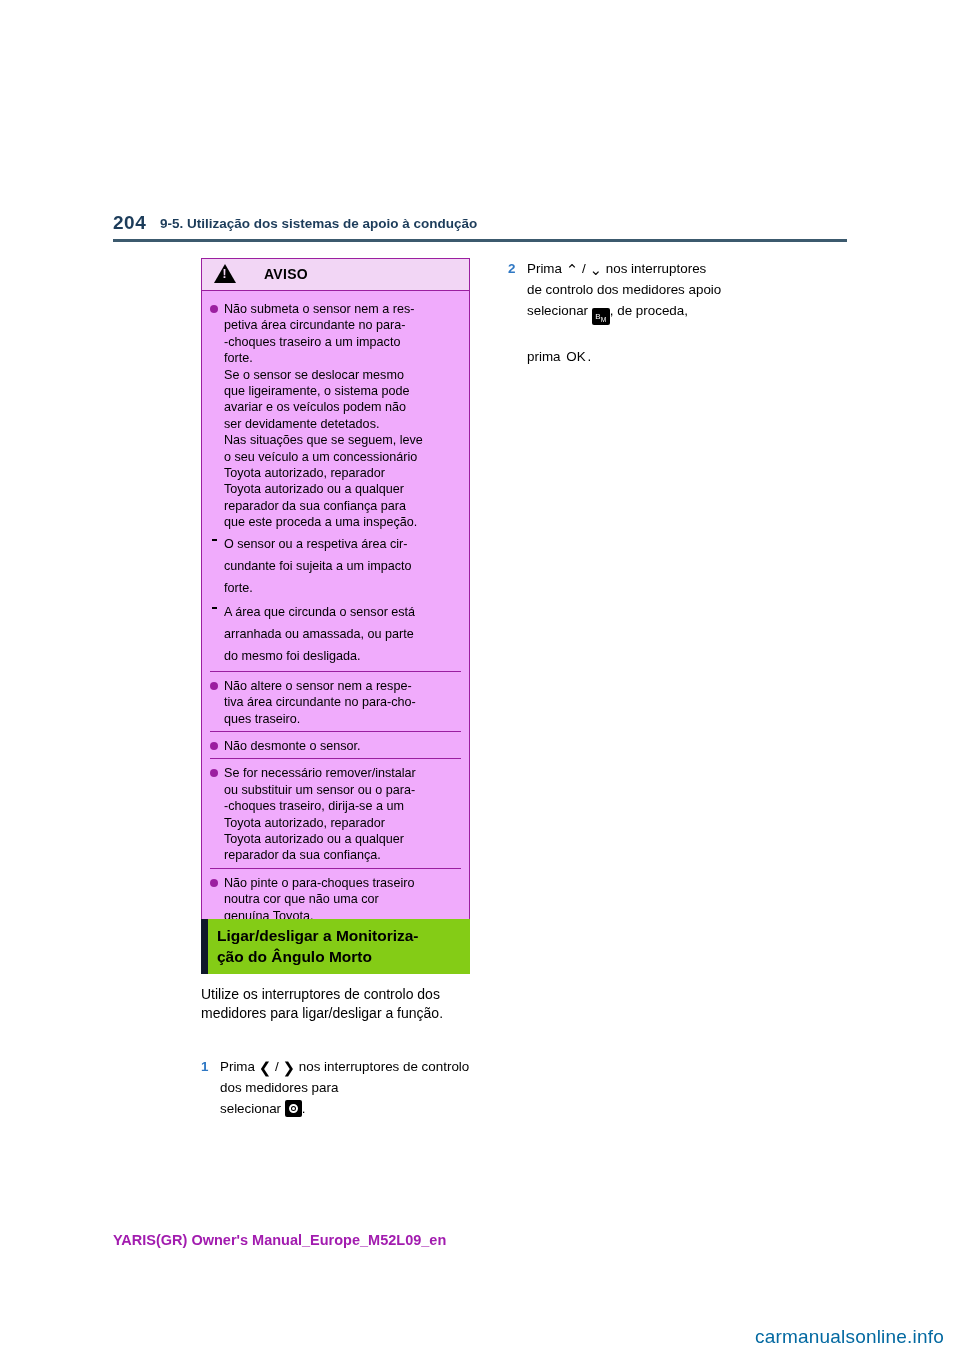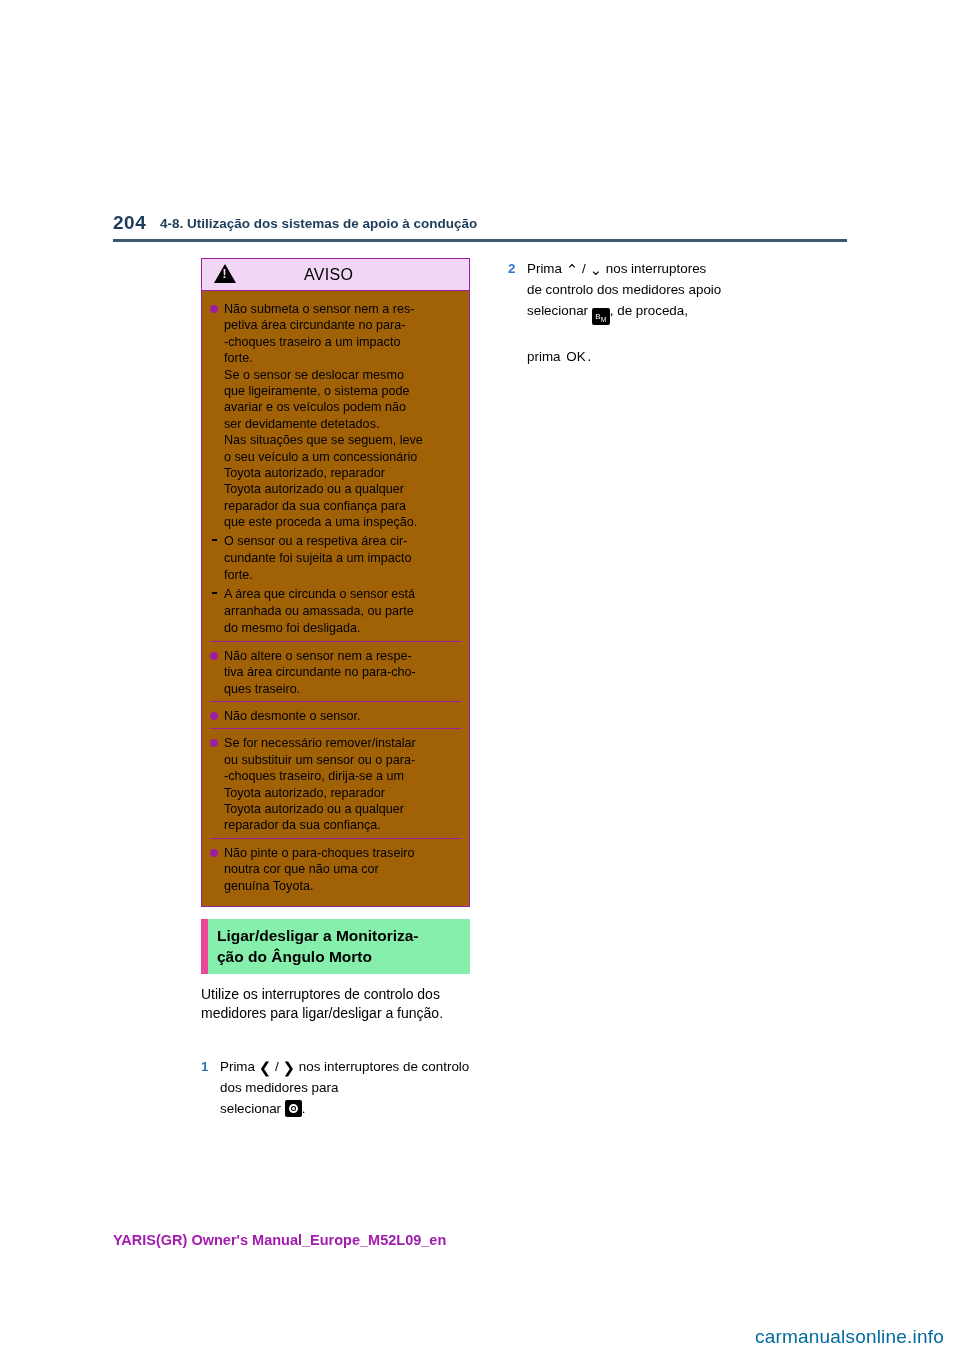--- a/index.html
+++ b/index.html
@@ -80,27 +80,26 @@
     top: 4px;
     color: #f2d6f5;
     font-size: 12px;
     font-weight: bold;
     line-height: 13px;
   }
   .warning-title {
     position: absolute;
     left: 62px;
     top: 7px;
-    font-size: 16px;
-    font-weight: normal;
+    font-size: 14px;
+    font-weight: bold;
     letter-spacing: 0.3px;
-    margin-left: 40px;
   }
   .warning-body {
-    background: #a16207;
+    background: #f0abfc;
     padding: 7px 8px 8px 8px;
   }
   .wsection {
     padding: 3px 0 4px 0;
   }
   .wsection + .wsection {
     border-top: 1px solid #9b1fa0;
     padding-top: 6px;
   }
   .bullet-item {
@@ -115,21 +114,21 @@
     top: 4px;
     width: 8px;
     height: 8px;
     border-radius: 50%;
     background: #9b1fa0;
   }
   .dash-item {
     position: relative;
     padding-left: 14px;
     font-size: 12.6px;
-    line-height: 17px;
+    line-height: 22px;
     margin-top: 2px;
   }
   .dash-item .sq {
     position: absolute;
     left: 2px;
     top: 6px;
     width: 5px;
     height: 2px;
     background: #000;
   }
@@ -139,22 +138,22 @@
     line-height: 16.4px;
   }
 
   
   .sec-head {
     position: absolute;
     left: 201px;
     top: 919px;
     width: 269px;
     box-sizing: border-box;
-    background: #86efac;
-    border-left: 7px solid #ec4899;
+    background: #84cc16;
+    border-left: 7px solid #0f172a;
     padding: 6px 8px 7px 9px;
   }
   .sec-head .t {
     font-size: 15.5px;
     font-weight: bold;
     line-height: 21px;
   }
 
   
   .left-para {
@@ -254,21 +253,21 @@
     color: #0369a1;
     letter-spacing: 0.2px;
   }
 </style>
 </head>
 <body>
 
 <div class="page">
 
   <div class="page-number">204</div>
-  <div class="header-title">4-8. Utilização dos sistemas de apoio à condução</div>
+  <div class="header-title">9-5. Utilização dos sistemas de apoio à condução</div>
   <div class="header-rule"></div>
 
   <div class="warning-box">
     <div class="warning-head">
       <span class="warning-tri"></span>
       <span class="warning-title">AVISO</span>
     </div>
     <div class="warning-body">
 
       <div class="wsection">

